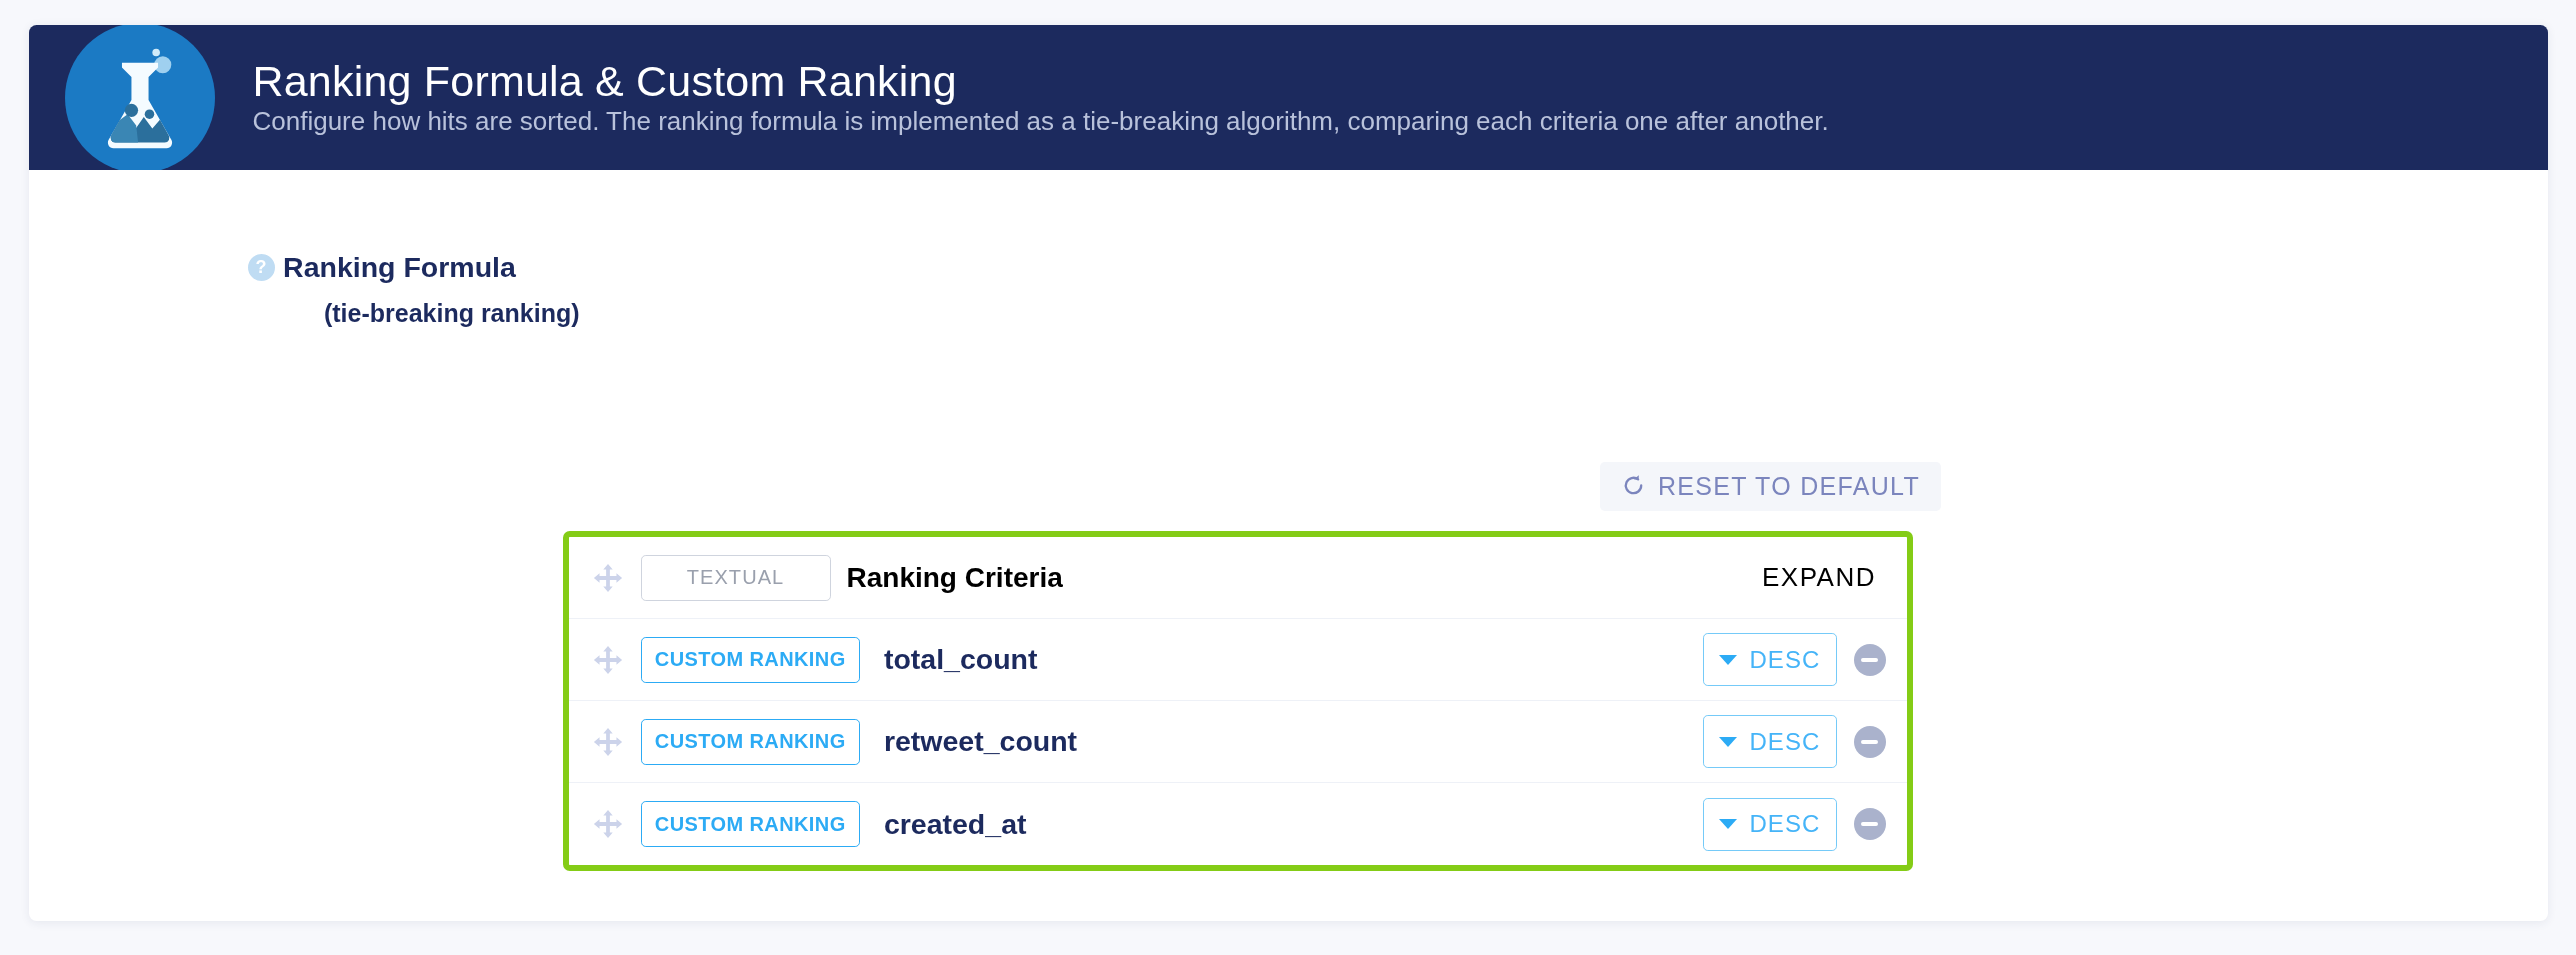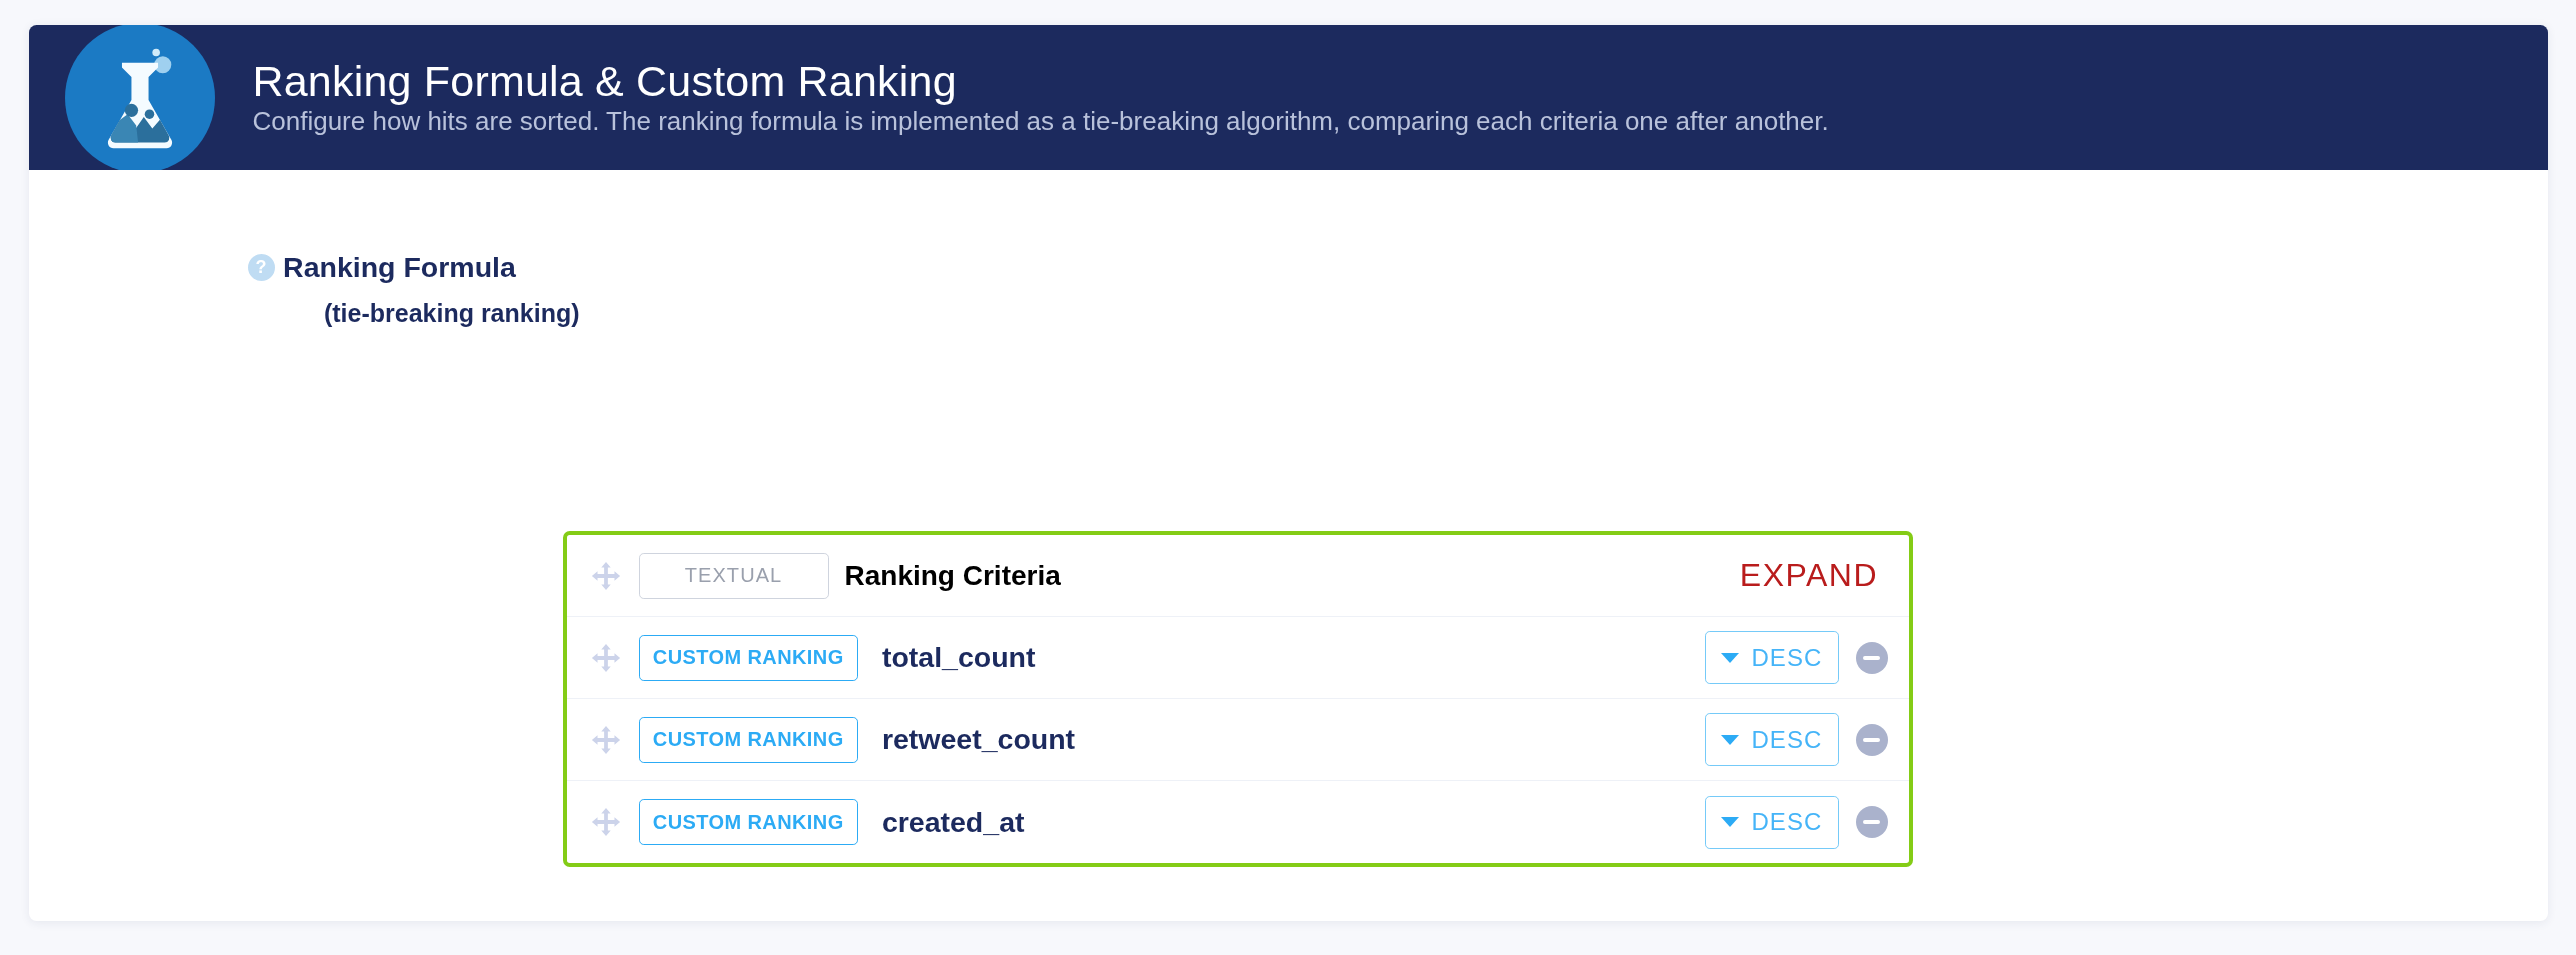--- a/index.html
+++ b/index.html
@@ -141,21 +141,21 @@
     font-weight: 400;
     letter-spacing: 1.3px;
   }
 
   
   #criteria-list {
     position: absolute;
     left: 534px;
     top: 361px;
     width: 1350px;
-    border: 4px solid #84cc16;
+    border: 6px solid #84cc16;
     border-radius: 6.7px;
     background: #ffffff;
   }
 
   .criteria-row {
     position: relative;
     display: flex;
     align-items: center;
     height: 82px;
     padding: 0 0 0 23px;
@@ -223,22 +223,22 @@
 
   .row-right {
     margin-left: auto;
     display: flex;
     align-items: center;
     padding-right: 21px;
     gap: 17px;
   }
 
   .expand-link {
-    color: #b91c1c;
-    font-size: 32px;
+    color: #000000;
+    font-size: 26px;
     font-weight: 400;
     letter-spacing: 1.5px;
     cursor: pointer;
     padding-right: 9.5px;
     text-align: center;
   }
 
   .dir-select {
     height: 53px;
     min-width: 124px;
@@ -316,20 +316,29 @@
   <div id="panel-body">
 
     <div id="formula-label-col">
       <div id="formula-label-row">
         <span class="help-icon">?</span>
         <span id="formula-label-text">Ranking Formula</span>
       </div>
       <div id="formula-sublabel">(tie-breaking ranking)</div>
     </div>
 
+    <div id="reset-to-default">
+      <span>
+        <svg width="25" height="25" viewBox="0 0 26 26" aria-hidden="true">
+          <path d="M21 13 a8 8 0 1 1 -3.2 -6.4" fill="none" stroke="#7b85bd" stroke-width="2.4" stroke-linecap="round"></path>
+          <path d="M18.6 2.4 L18.2 7.4 L13.2 6.6 Z" fill="#7b85bd"></path>
+        </svg>
+      </span>
+      <span class="reset-label">RESET TO DEFAULT</span>
+    </div>
 
     <div id="criteria-list">
 
       <div class="criteria-row">
         <span class="drag-handle">
           <svg width="32" height="32" viewBox="0 0 34 34" aria-hidden="true">
             <path d="M17 2 L22 8 H19 V15 H26 V12 L32 17 L26 22 V19 H19 V26 H22 L17 32 L12 26 H15 V19 H8 V22 L2 17 L8 12 V15 H15 V8 H12 Z" fill="#ccd3ea"></path>
           </svg>
         </span>
         <span class="type-badge textual">TEXTUAL</span>

